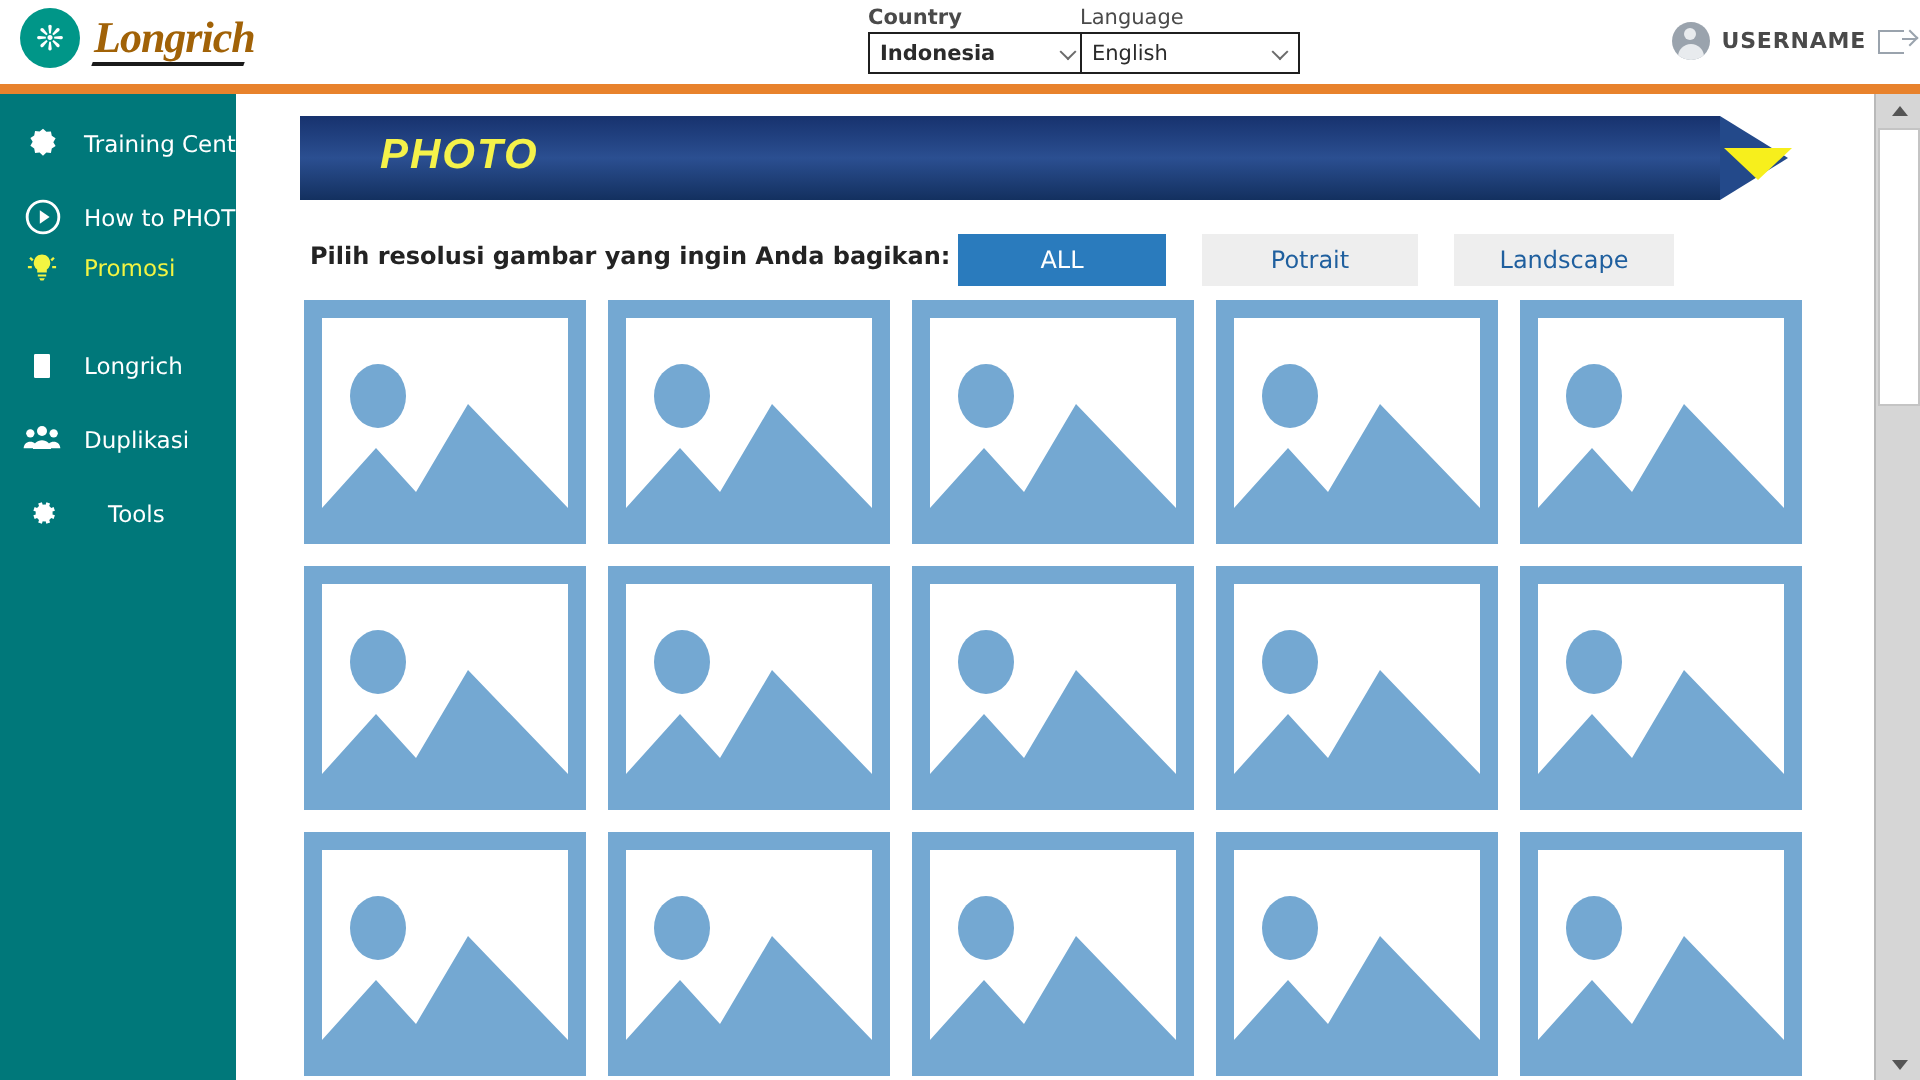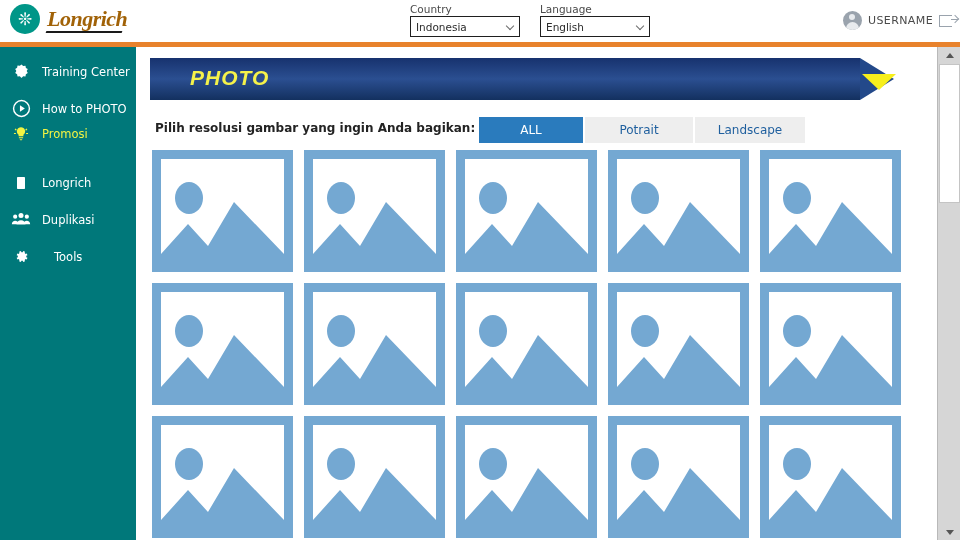--- a/index.html
+++ b/index.html
@@ -67,21 +67,21 @@
     content:""; position:absolute; left:50%; top:3px;
     width:6px; height:6px; margin-left:-3px; border-radius:50%;
     background:#e8ebee;
   }
   .avatar-ic::after {
     content:""; position:absolute; left:50%; top:11px;
     width:13px; height:9px; margin-left:-6.5px;
     border-radius:7px 7px 0 0; background:#e8ebee;
   }
   .user-name {
-    font-size:11px; font-weight:normal; color:#4a4a4a; letter-spacing:0.4px;
+    font-size:11px; font-weight:bold; color:#4a4a4a; letter-spacing:0.4px;
     font-family:"DejaVu Sans", sans-serif;
     text-align:right;
   }
   .logout-ic {
     width:13px; height:12px; border:1.4px solid #9aa3ad;
     border-right:none; position:relative;
   }
   .logout-ic::after {
     content:""; position:absolute; right:-6px; top:3px;
     width:7px; height:1.4px; background:#9aa3ad;
@@ -93,21 +93,21 @@
   }
 
   
   #orange-bar {
     position:absolute; left:0; top:42px; width:960px; height:5px;
     background:#e8822c;
   }
 
   
   #sidebar {
-    position:absolute; left:0; top:47px; width:136px; height:493px;
+    position:absolute; left:0; top:47px; width:118px; height:493px;
     background:#00787a;
   }
   .nav-item {
     position:absolute; left:0; width:142px; height:37px;
     display:flex; align-items:center; padding-left:10px; gap:10px;
   }
   .nav-ico {
     width:22px; height:22px; flex:0 0 22px;
     display:flex; align-items:center; justify-content:center;
     color:#ffffff; font-size:16px; line-height:1;
@@ -163,21 +163,21 @@
     font-family:"DejaVu Sans", sans-serif;
   }
   .seg-tabs {
     position:absolute; left:329px; top:0;
     display:flex; height:26px;
   }
   .seg-btn {
     height:26px; border:none; cursor:pointer;
     font-size:12px; font-family:"DejaVu Sans", sans-serif;
     display:flex; align-items:center; justify-content:center;
-    background:#eeeeee; color:#1f5f9e; margin-right:2px;
+    background:#eeeeee; color:#1f5f9e; margin-right:18px;
   }
   .seg-btn.active { background:#2a7bbd; color:#ffffff; }
 
   
   #photo-grid {
     position:absolute; left:10px; top:103px;
     width:770px; height:390px;
     display:grid;
     grid-template-columns:repeat(5,141px);
     grid-auto-rows:122px;
@@ -218,21 +218,21 @@
 <body>
 
 <div id="header">
 
   <div class="logo-wrap">
     <div class="logo-mark">❊</div>
     <div class="logo-text">Longrich</div>
   </div>
   <div class="logo-underline"></div>
 
-  <div class="field-group" style="left:410px;">
+  <div class="field-group" style="left:434px;font-weight:bold;">
     <div class="field-label">Country</div>
     <div class="select-box">
       <span class="sel-val">Indonesia</span>
       <span class="chev"></span>
     </div>
   </div>
 
   <div class="field-group" style="left:540px;">
     <div class="field-label">Language</div>
     <div class="select-box">

